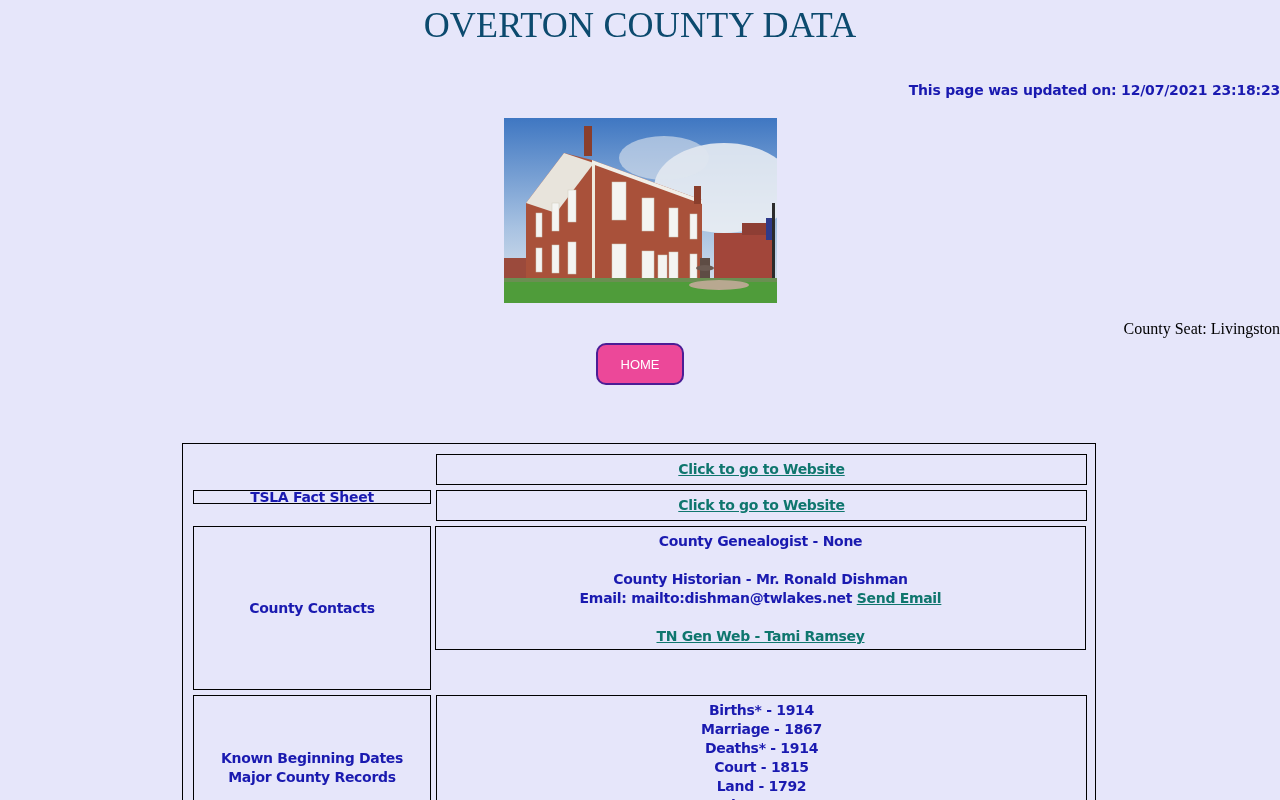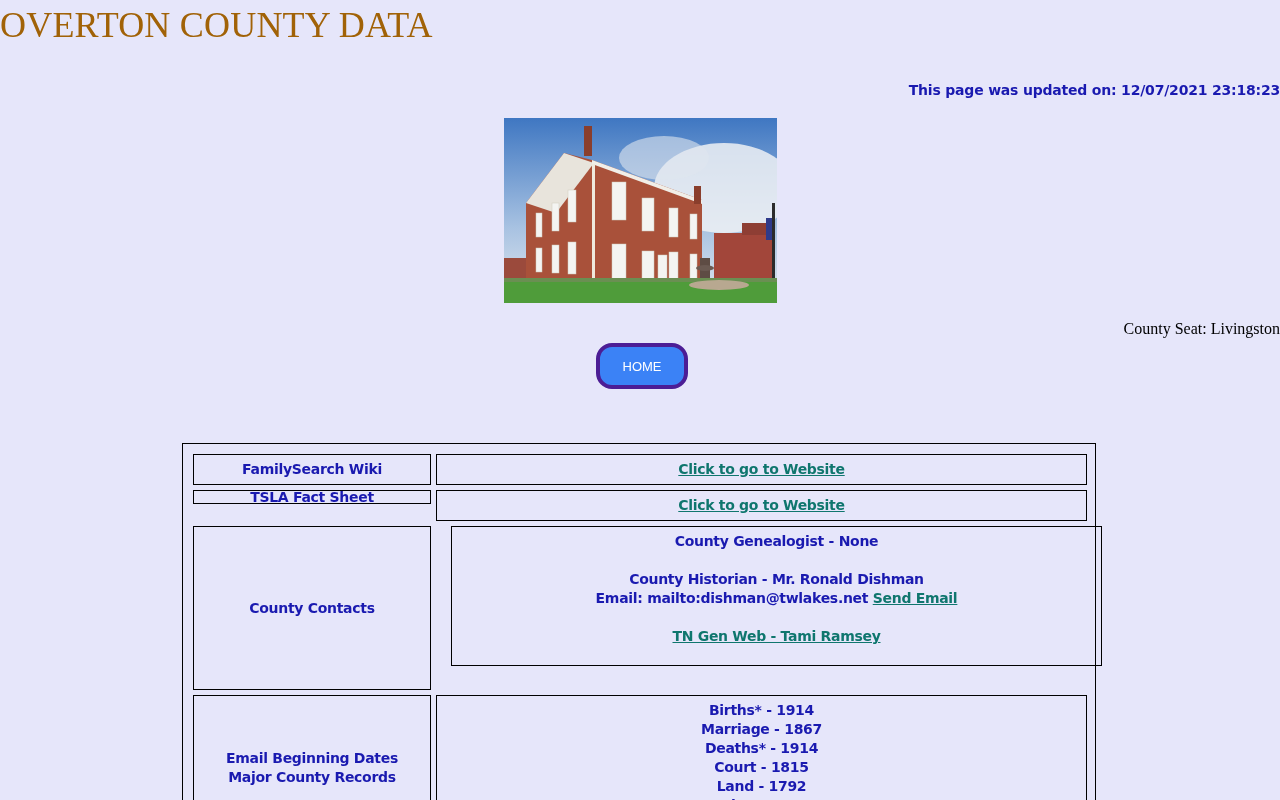--- a/index.html
+++ b/index.html
@@ -8,24 +8,24 @@
       background: #e6e6fa;
       width: 1280px;
       height: 800px;
       overflow: hidden;
     }
     body { position: relative; }
     .title {
       position: absolute;
       left: 0; right: 0;
       top: 4px;
-      text-align: left;
+      text-align: center;
       font-family: "Liberation Serif", serif;
       font-size: 36px;
-      color: #a16207;
+      color: #0c4a6e;
       margin: 0;
       font-weight: normal;
       letter-spacing: 0.2px;
     }
     .updated {
       position: absolute;
       left: 0; right: 0;
       top: 82px;
       text-align: right;
       font-family: "DejaVu Sans", sans-serif;
@@ -50,23 +50,23 @@
       font-family: "Liberation Serif", serif;
       font-size: 16px;
       color: #000;
     }
     .home-btn {
       position: absolute;
       left: 596px;
       top: 343px;
       width: 84px;
       height: 38px;
-      background: #3b82f6;
-      border: 4px solid #4c1d95;
-      border-radius: 16px;
+      background: #ec4899;
+      border: 2px solid #4c1d95;
+      border-radius: 10px;
       color: #fff;
       font-family: "Liberation Sans", sans-serif;
       font-size: 13px;
       display: flex;
       align-items: center;
       justify-content: center;
       box-sizing: content-box;
       cursor: pointer;
     }
     .outer {
@@ -160,50 +160,47 @@
     <rect x="0" y="160" width="273" height="4" fill="#6a8f52"></rect>
     <ellipse cx="215" cy="167" rx="30" ry="5" fill="#b8a890"></ellipse>
   </svg>
 </div>
 
 <div class="seat">County Seat: Livingston</div>
 <div class="home-btn">HOME</div>
 
 <div class="outer">
 
-  <div class="cell" style="left:10px; top:10px; width:238px; height:31px;">
-    <span>FamilySearch Wiki</span>
-  </div>
   <div class="cell" style="left:253px; top:10px; width:651px; height:31px;">
     <span class="link">Click to go to Website</span>
   </div>
 
   <div class="cell" style="left:10px; top:46px; width:238px; height:14px;">
     <span>TSLA Fact Sheet</span>
   </div>
   <div class="cell" style="left:253px; top:46px; width:651px; height:31px;">
     <span class="link">Click to go to Website</span>
   </div>
 
   <div class="cell" style="left:10px; top:82px; width:238px; height:164px;">
     <span>County Contacts</span>
   </div>
-  <div class="cell top" style="left:268px; top:82px; width:651px; height:140px;text-align:center;">
+  <div class="cell top" style="left:252px; top:82px; width:651px; height:124px;text-align:center;">
     <div>County Genealogist - None</div>
     <div class="gap"></div>
     <div>County Historian - Mr. Ronald Dishman</div>
     <div>
       <span style="white-space:pre;">Email: mailto:dishman@twlakes.net </span><span class="link">Send Email</span>
     </div>
     <div class="gap"></div>
     <div class="link">TN Gen Web - Tami Ramsey</div>
   </div>
 
   <div class="cell" style="left:10px; top:251px; width:238px; height:160px; justify-content:flex-start; padding-top:53px;">
-    <div>Email Beginning Dates</div>
+    <div>Known Beginning Dates</div>
     <div>Major County Records</div>
   </div>
   <div class="cell top" style="left:253px; top:251px; width:651px; height:160px;">
     <div>Births* - 1914</div>
     <div>Marriage - 1867</div>
     <div>Deaths* - 1914</div>
     <div>Court - 1815</div>
     <div>Land - 1792</div>
     <div>Probate - 1867</div>
   </div>

